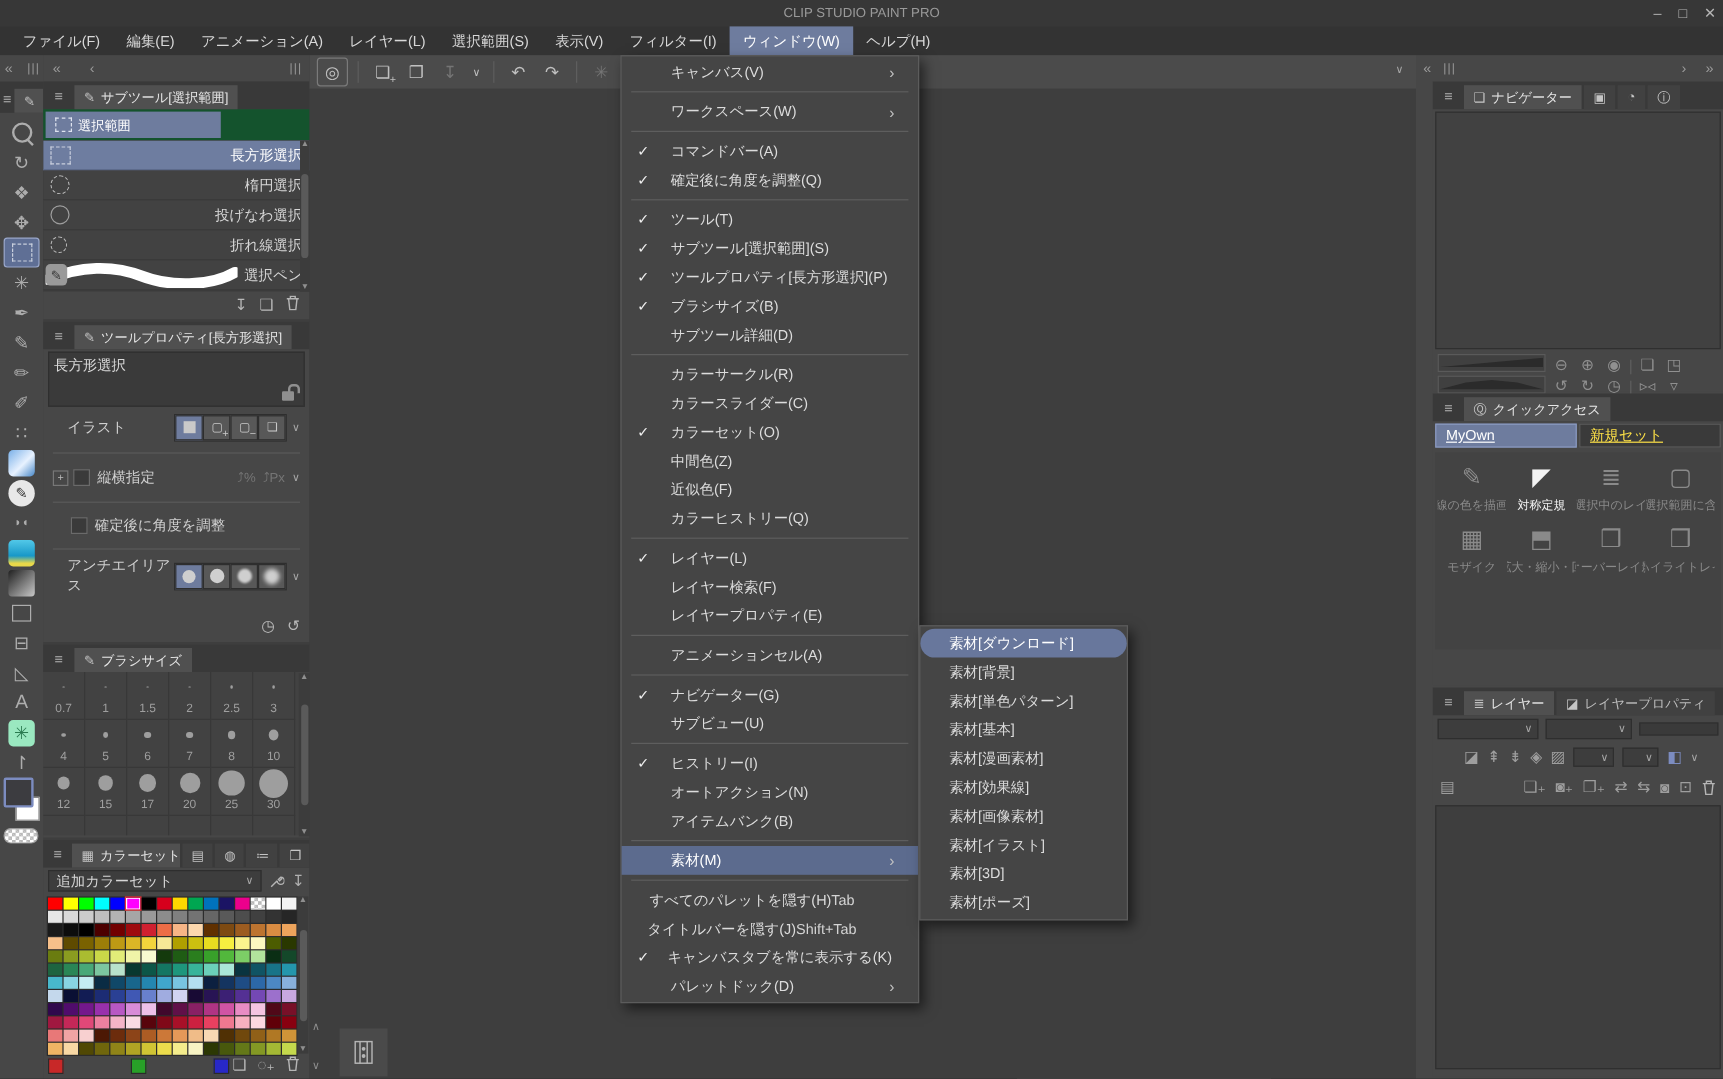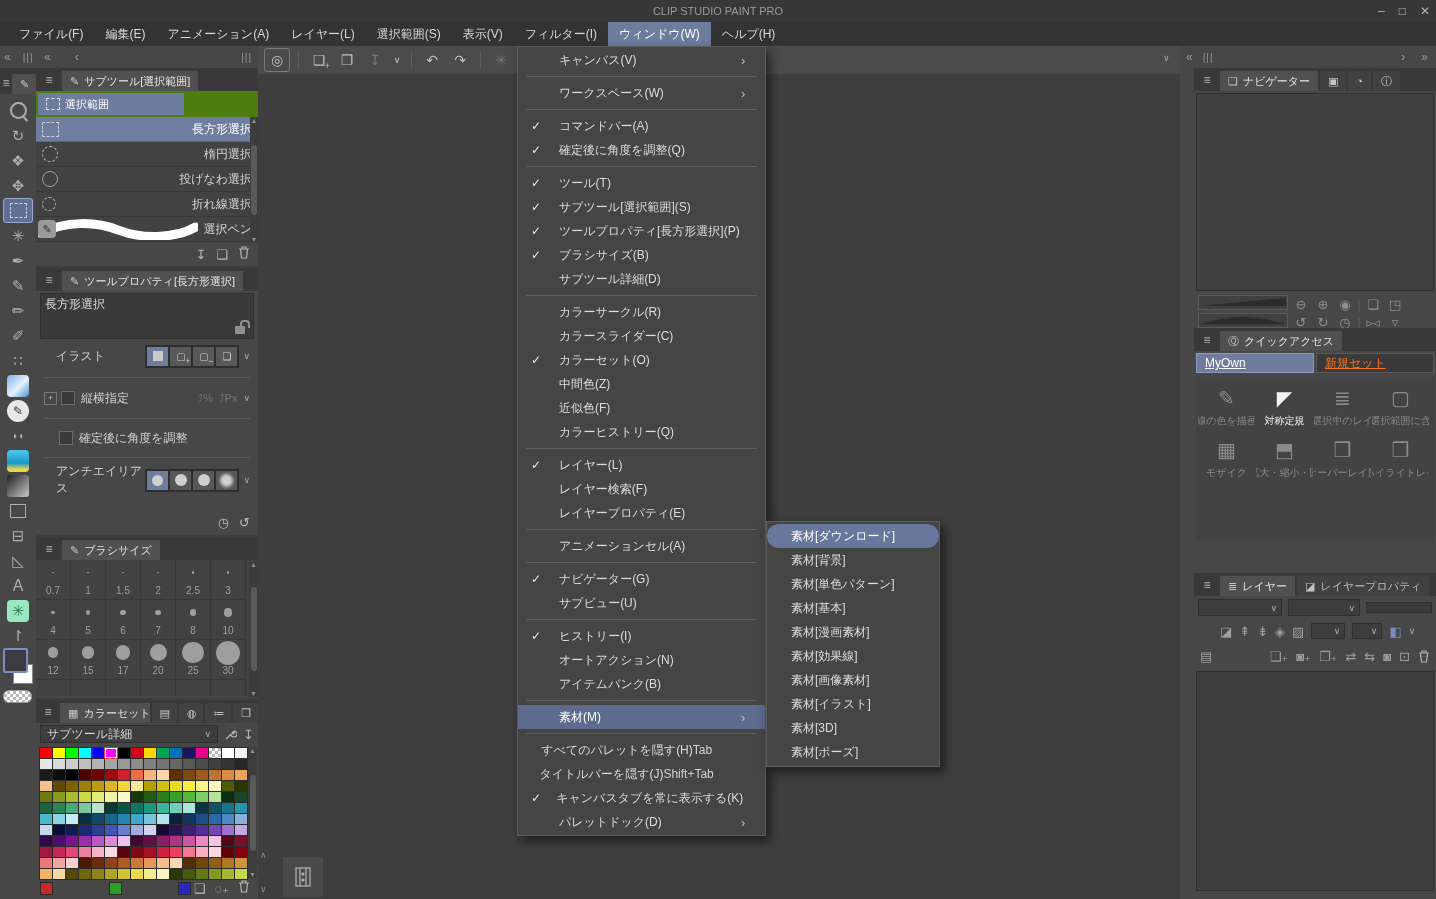--- a/index.html
+++ b/index.html
@@ -175,21 +175,21 @@
   </div>
 
   <div class="abs panel" style="left:36px;top:68px;width:222px;height:198px;">
     <div class="tabbar">
       <span class="hamb">≡</span>
       <span class="tab active">
         <span class="ticon">✎</span>
         <span>サブツール[選択範囲]</span>
       </span>
     </div>
-    <div style="height:26px;background:#4d7c0f;display:flex;align-items:center;">
+    <div style="height:26px;background:#14532d;display:flex;align-items:center;">
       <span class="tab" style="background:#6e7c9e;color:#fff;height:22px;width:130px;margin-left:2px;">
         <span class="dashrect" style="width:12px;height:10px;border-color:#dfe4f0;"></span>
         <span>選択範囲</span>
       </span>
     </div>
     <div id="subtool-list" style="position:relative;height:126px;overflow:hidden;background:#3c3c3c;">
         <div class="subtool-row sel">
           <span class="dashrect"></span>
           <span class="sr-label">長方形選択</span>
         </div>
@@ -450,21 +450,21 @@
         </span>
       <span class="tab">
           <span class="ticon">≔</span>
         </span>
       <span class="tab">
           <span class="ticon">❒</span>
         </span>
     </div>
     <div style="display:flex;align-items:center;height:22px;padding:0 4px;gap:6px;">
       <span class="combo" style="flex:1;height:18px;justify-content:space-between;padding:0 6px;color:#d6d6d6;">
-        <span>サブツール詳細</span>
+        <span>追加カラーセット</span>
           <span class="dd">∨</span>
       </span>
       <span class="glyph">
           <svg class="ln" width="13" height="13" viewBox="0 0 13 13">
             <path d="M2 11 L7 6 M7 6 a3 3 0 1 0 3-3 l-2 2 1 1 2-2"></path>
           </svg>
         </span>
       <span class="glyph" style="font-size:13px;">↧</span>
     </div>
     <div id="color-grid" class="cgrid" style="position:absolute;left:3px;top:47px;">
@@ -771,21 +771,21 @@
     <div class="panel" style="margin:2px 0 2px 14px;height:243px;position:relative;">
       <div class="tabbar">
         <span class="hamb">≡</span>
         <span class="tab active">
           <span class="ticon">Ⓠ</span>
           <span>クイックアクセス</span>
         </span>
       </div>
       <div id="qa-sets" style="display:flex;gap:2px;padding:2px;">
           <span class="qa-set" style="background: rgb(110, 124, 158); color: rgb(255, 255, 255); border: 1px solid rgb(138, 154, 192);">MyOwn</span>
-          <span class="qa-set" style="background: rgb(58, 58, 58); color: #f97316; border: 1px solid rgb(90, 90, 90);">新規セット</span>
+          <span class="qa-set" style="background: rgb(58, 58, 58); color: #fde047; border: 1px solid rgb(90, 90, 90);">新規セット</span>
         </div>
       <div id="qa-grid" style="display:grid;grid-template-columns:repeat(4,58px);grid-auto-rows:52px;padding:4px 0 0 2px;background:#434343;margin:2px;height:160px;">
           <div class="qa-item">
             <div class="qi">✎</div>
             <div class="ql">線の色を描画</div>
           </div>
           <div class="qa-item on">
             <div class="qi">◤</div>
             <div class="ql">対称定規</div>
           </div>

